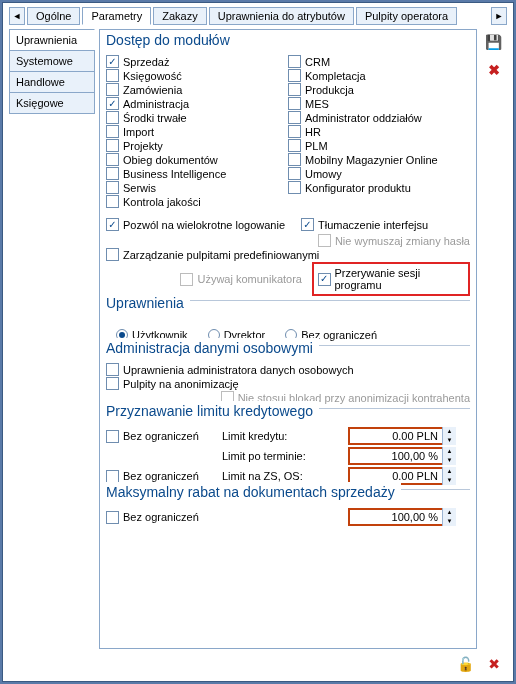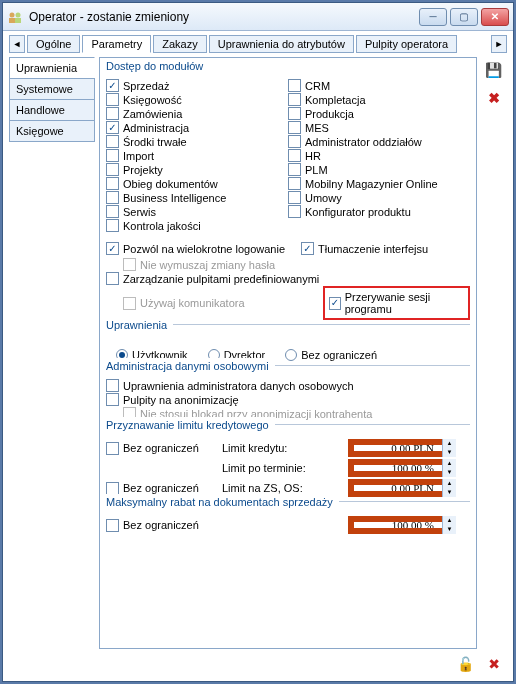--- a/index.html
+++ b/index.html
@@ -103,21 +103,21 @@
     overflow-y: auto;
     padding: 4px 6px;
   }
   .group {
     border-top: 1px solid #b8c7da;
     margin-top: 4px;
     padding-top: 2px;
   }
   .group-title {
     color: #0b4a8c;
-    font-size: 11px;
+    font-size: 14px;
     margin: 0 0 4px 0;
     padding-top: 2px;
     position: relative;
     top: -10px;
     background: #fff;
     display: inline-block;
     padding-right: 6px;
   }
   .group-body {
     margin-top: -8px;
@@ -130,21 +130,21 @@
   }
   .chkbox {
     width: 13px; height: 13px; border: 1px solid #6f8daf;
     background: #fff;
     display: flex; align-items: center; justify-content: center;
     font-size: 10px; color: #0b4a8c; line-height: 1;
   }
   .chkbox.checked::before { content: "✓"; }
   .disabled { color: #9a9a9a; }
   .disabled .chkbox { border-color: #bcbcbc; }
-  .indent { margin-left: 17px; }
+  .indent { margin-left: 6px; justify-content: flex-end; }
   .radio-row {
     display: flex; gap: 20px; margin: 4px 0 2px 10px;
   }
   .radio {
     display: flex; align-items: center; gap: 4px;
   }
   .radiodot {
     width: 12px; height: 12px; border: 1px solid #6f8daf;
     border-radius: 50%; background: #fff;
     display: flex; align-items: center; justify-content: center;
@@ -154,27 +154,26 @@
     background: #0b4a8c;
   }
   .formrow {
     display: flex; align-items: center; gap: 6px;
     margin: 2px 0;
   }
   .formrow .label { flex: 0 0 120px; }
   .formrow .left { flex: 0 0 110px; display:flex; align-items:center; gap:4px;}
   .numinput {
     width: 108px; height: 18px;
-    border: 6px solid #c2410c;
+    border: 2px solid #c2410c;
     text-align: right;
     padding: 0 16px 0 4px;
     font-size: 11px;
     background: #fff;
     position: relative;
-    font-family: Liberation Serif, serif;
   }
   .num-spin {
     position: absolute; right: 0; top: 0;
     width: 14px; height: 100%;
     display: flex; flex-direction: column;
     border-left: 1px solid #9db5d3;
   }
   .num-spin div {
     flex: 1; font-size: 6px; text-align: center;
     background: #e9f1fa;
@@ -204,36 +203,20 @@
   }
   .two-col-checks {
     display:flex; gap:16px; margin:2px 0;
   }
 </style>
 </head>
 <body>
 
 <div class="window">
 
-  <div class="titlebar">
-    <span class="icon-app">
-      <svg width="14" height="14">
-          <circle cx="4" cy="5" r="2.5" fill="#d9a85b"></circle>
-          <circle cx="10" cy="5" r="2.5" fill="#b8d67a"></circle>
-          <rect x="1" y="8" width="6" height="5" fill="#d9a85b"></rect>
-          <rect x="7" y="8" width="6" height="5" fill="#b8d67a"></rect>
-        </svg>
-    </span>
-    <span class="title">Operator - zostanie zmieniony</span>
-    <div class="winbtns">
-      <div class="winbtn">─</div>
-      <div class="winbtn">▢</div>
-      <div class="winbtn close">✕</div>
-    </div>
-  </div>
 
   <div class="content">
     <div class="tabs-row">
       <div class="tab-nav">◄</div>
       <div class="tab">Ogólne</div>
       <div class="tab active">Parametry</div>
       <div class="tab">Zakazy</div>
       <div class="tab">Uprawnienia do atrybutów</div>
       <div class="tab">Pulpity operatora</div>
       <div style="flex:1"></div>

